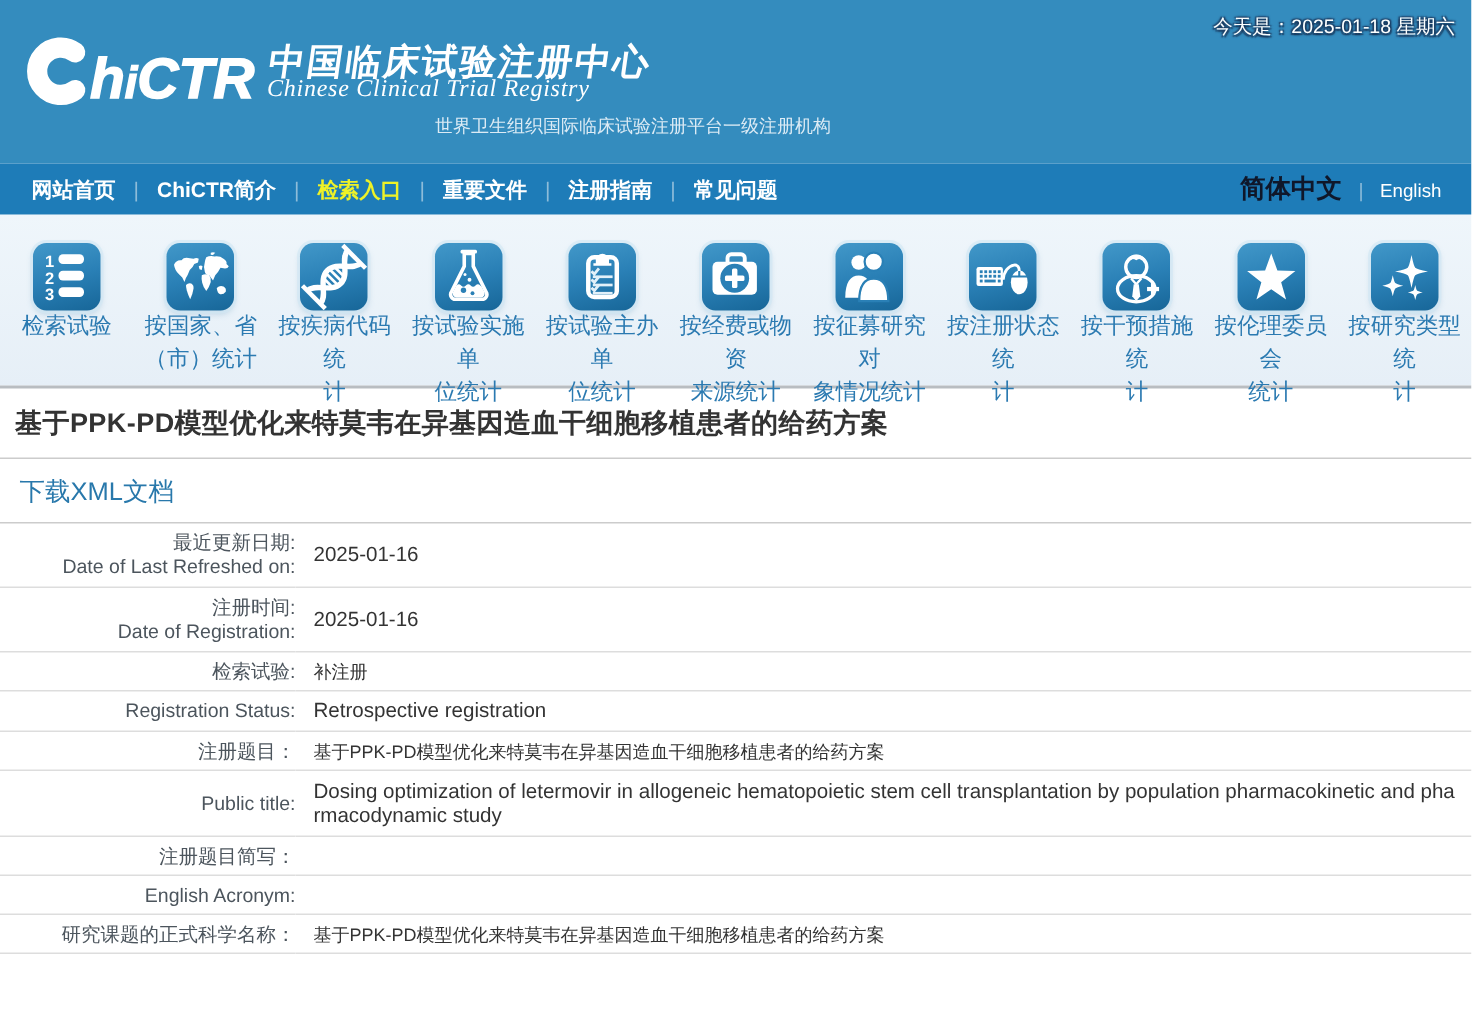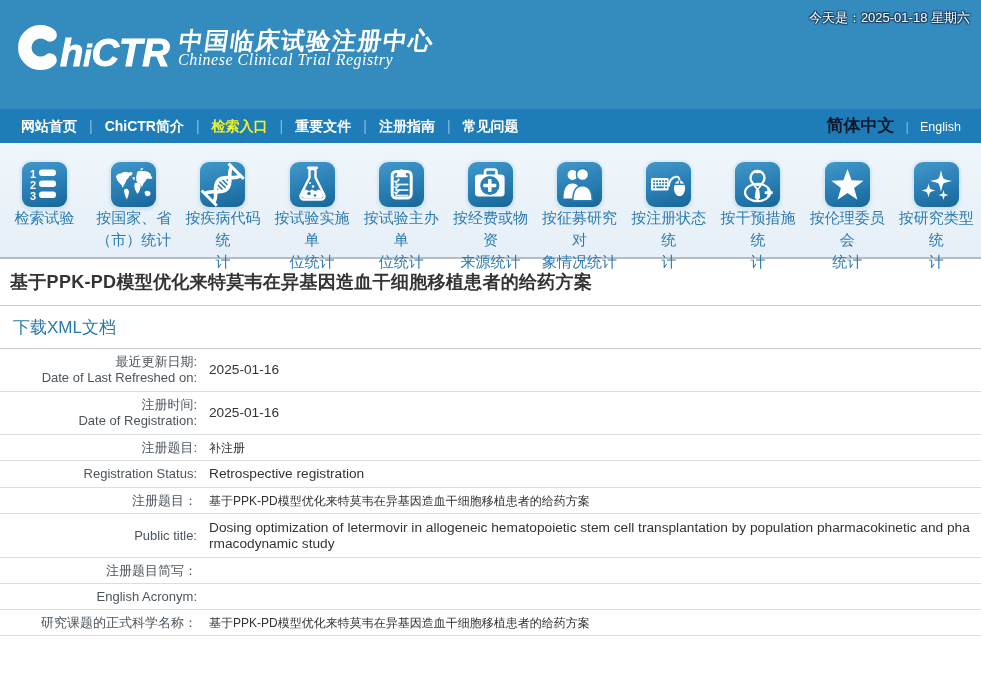--- a/index.html
+++ b/index.html
@@ -55,20 +55,21 @@
 <body>
 
 <div class="hd">
   <div class="date">今天是：2025-01-18 星期六</div>
   <svg class="logoC" width="49" height="49" viewBox="0 0 49 49">
     <path d="M35.1,11.9 A15.8,15.8 0 1 0 35.1,37.1" fill="none" stroke="#fff" stroke-width="13.5" stroke-linecap="round"></path>
   </svg>
   <div class="logoTxt">h<span style="font-size:30px;">i</span>CTR</div>
   <div class="cnTitle">中国临床试验注册中心</div>
   <div class="enTitle">Chinese Clinical Trial Registry</div>
+  <div class="sub">世界卫生组织国际临床试验注册平台一级注册机构</div>
 </div>
 
 <div class="nav">
   <span class="navR"><span class="zh">简体中文</span><span class="sp">|</span><span class="en">English</span></span>
   <a href="#">网站首页</a><span class="sp">|</span><a href="#">ChiCTR简介</a><span class="sp">|</span><a class="on" href="#">检索入口</a><span class="sp">|</span><a href="#">重要文件</a><span class="sp">|</span><a href="#">注册指南</a><span class="sp">|</span><a href="#">常见问题</a>
 </div>
 
 <div class="strip">
   <div class="cell">
       <div class="ic">
@@ -250,21 +251,21 @@
   <tbody>
   <tr>
         <td class="l" style="height:42px;">最近更新日期:<br>Date of Last Refreshed on:</td>
         <td class="v">2025-01-16</td>
       </tr>
   <tr>
         <td class="l" style="height:42px;text-align:right;">注册时间:<br>Date of Registration:</td>
         <td class="v">2025-01-16</td>
       </tr>
   <tr>
-        <td class="l" style="height:25px;">注册题目:</td>
+        <td class="l" style="height:25px;">检索试验:</td>
         <td class="v zh">补注册</td>
       </tr>
   <tr>
         <td class="l" style="height:26px;">Registration Status:</td>
         <td class="v">Retrospective registration</td>
       </tr>
   <tr>
         <td class="l" style="height:25px;">注册题目：</td>
         <td class="v zh">基于PPK-PD模型优化来特莫韦在异基因造血干细胞移植患者的给药方案</td>
       </tr>

